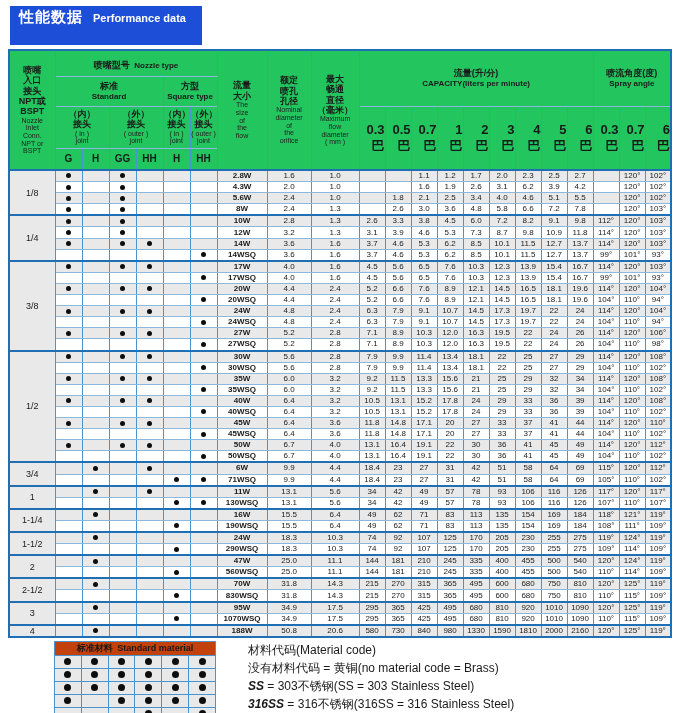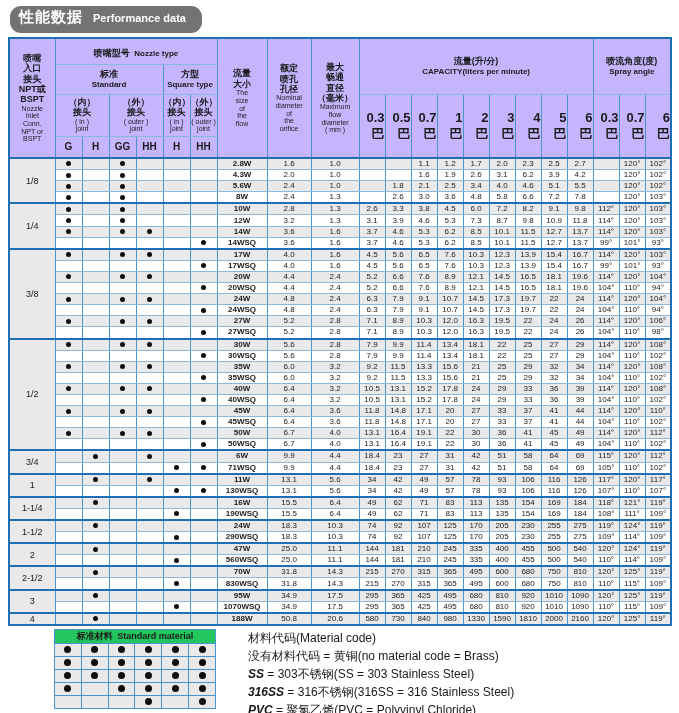--- a/index.html
+++ b/index.html
@@ -1,43 +1,43 @@
 <!DOCTYPE html>
 <html><head>
 <meta charset="utf-8">
 <style>
   html,body{margin:0;padding:0;background:#fff;}
   body{width:679px;height:713px;font-family:"Liberation Sans",sans-serif;color:#1a1a1a;overflow:hidden;}
-  .titlebar{display:inline-block;background:#737373;color:#fff;margin:6px 0 4px 10px;padding:2px 16px 6px 9px;border-radius:11px;}
+  .titlebar{display:inline-block;background:#1d4ed8;color:#fff;margin:6px 0 4px 10px;padding:2px 16px 18px 9px;}
   .titlebar .t-zh{font-size:15px;font-weight:bold;letter-spacing:1px;}
   .titlebar .t-en{font-size:11px;font-weight:bold;margin-left:10px;}
   table.perf{border-collapse:collapse;margin-left:8px;table-layout:fixed;width:662px;}
   table.perf th,table.perf td{border-left:1px solid #4a94cf;border-right:1px solid #4a94cf;border-top:1px solid #8ab8de;border-bottom:1px solid #8ab8de;text-align:center;vertical-align:middle;padding:0;overflow:hidden;}
   table.perf{border:2px solid #1e6fb4;}
-  thead th{background:#c4b5fd;font-weight:bold;}
+  thead th{background:#22c55e;font-weight:bold;}
   thead tr.hr1{height:26px;}
   thead tr.hr2{height:30px;}
   thead tr.hr3{height:42px;}
   thead tr.hr4{height:22px;}
   thead tr.hr4 th{border-bottom:2px solid #1e6fb4;font-size:10px;}
   .zh{font-size:9px;font-weight:bold;white-space:pre-line;line-height:1.15;}
   .en{font-size:7px;font-weight:normal;color:#222;white-space:pre-line;line-height:1.1;}
   .en-b{font-size:8px;font-weight:bold;white-space:pre-line;line-height:1.15;}
   th.pr div{line-height:1.2;font-size:13px;font-weight:bold;text-align:right;}
   tbody td{height:10.1px;line-height:10px;font-size:8px;}
   tbody tr.stripe td{background:#e9e9e9;}
   tbody tr.gstart td{border-top:2px solid #1e6fb4;}
   tbody td.size{background:#fff;font-size:9px;}
   tbody td.model{font-weight:bold;}
   .dot{display:inline-block;width:5px;height:5px;background:#0d0d0d;border-radius:50%;vertical-align:middle;}
   .bigdot{display:inline-block;width:7px;height:7px;background:#0d0d0d;border-radius:50%;vertical-align:middle;}
   .bottom{display:flex;align-items:flex-start;margin:3px 0 0 54px;}
   table.mat{border-collapse:collapse;border:1px solid #4a94cf;table-layout:fixed;width:162px;}
   table.mat td{border:1px solid #4a94cf;text-align:center;padding:0;height:12px;line-height:12px;}
-  table.mat tr.mhead td{background:#22c55e;font-size:9px;font-weight:bold;height:13px;}
+  table.mat tr.mhead td{background:#c2410c;font-size:9px;font-weight:bold;height:13px;}
   table.mat tr.mrow td{background:#e9e9e9;}
   .legend{margin-left:32px;font-size:12px;line-height:1.5;color:#1a1a1a;}
   .legend .lp{font-weight:bold;font-style:italic;}
 </style>
 </head>
 <body>
 
 
 
 <div class="titlebar">

